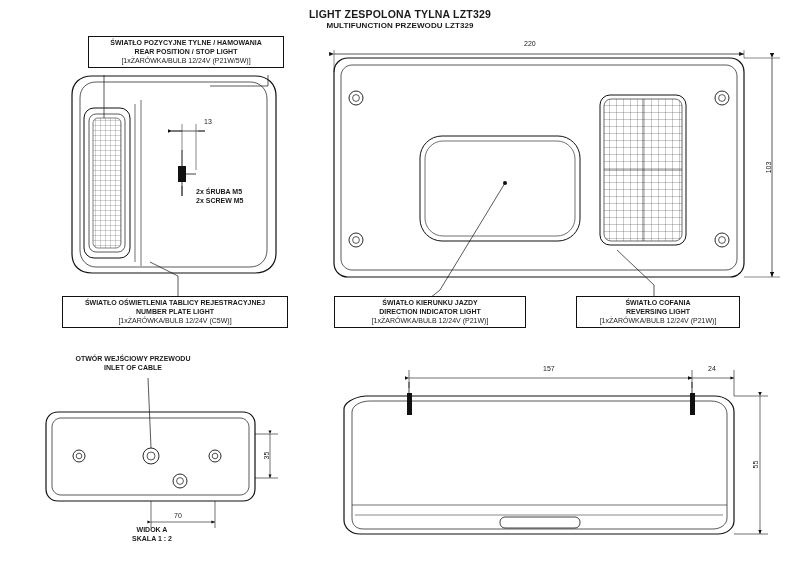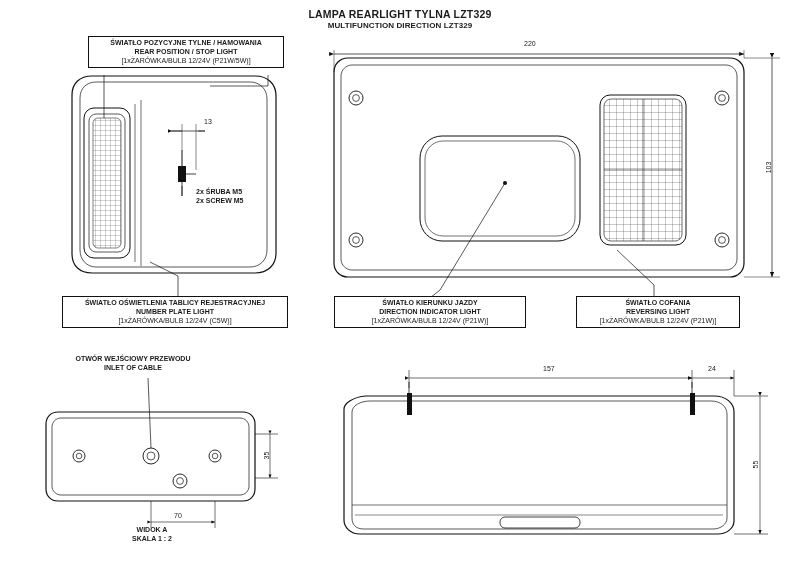--- a/index.html
+++ b/index.html
@@ -29,22 +29,22 @@
   .callout .l3{font-weight:normal;}
   .plain{font-size:7px;font-weight:bold;line-height:1.25;}
   .dim{position:absolute;font-size:7px;}
   .dimv{position:absolute;font-size:7px;transform:rotate(-90deg);transform-origin:50% 50%;}
 </style>
 </head>
 <body>
 
 <div class="sheet">
 
-  <div class="title t1" style="top:8px;">LAMPA REARLIGHT TYLNA LZT329</div>
-  <div class="title t2" style="top:21px;">MULTIFUNCTION DIRECTION LZT329</div>
+  <div class="title t1" style="top:8px;">LIGHT ZESPOLONA TYLNA LZT329</div>
+  <div class="title t2" style="top:21px;">MULTIFUNCTION PRZEWODU LZT329</div>
 
   <svg class="base" viewBox="0 0 800 571">
     <defs>
       <marker id="ar" markerWidth="8" markerHeight="8" refX="7" refY="3" orient="auto">
         <path d="M0,0 L7,3 L0,6 z" fill="#111"></path>
       </marker>
       <marker id="arS" markerWidth="7" markerHeight="7" refX="6" refY="2.6" orient="auto">
         <path d="M0,0 L6,2.6 L0,5.2 z" fill="#111"></path>
       </marker>
       <pattern id="grid" width="7" height="7" patternUnits="userSpaceOnUse">

